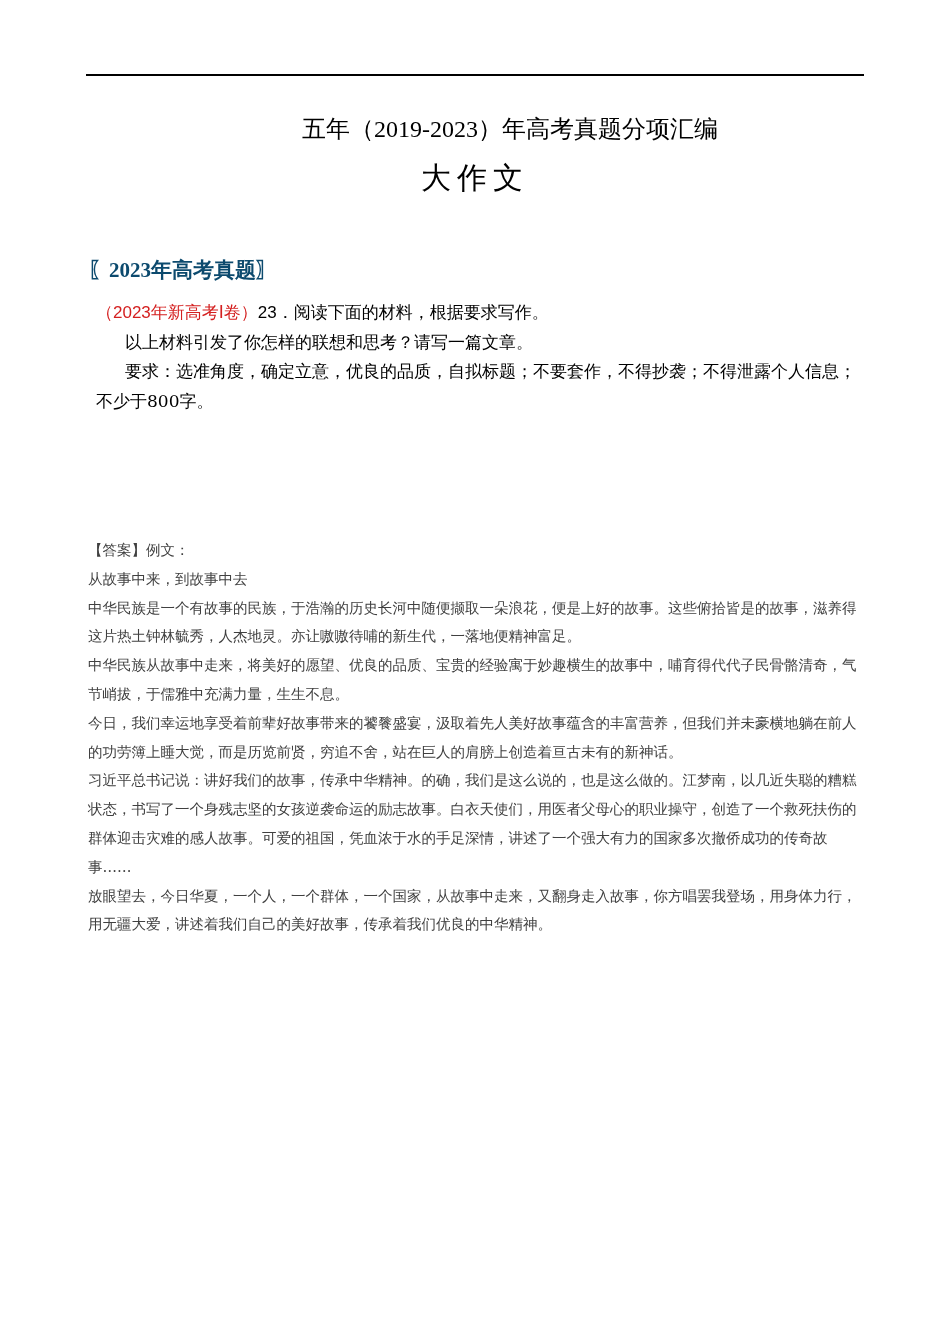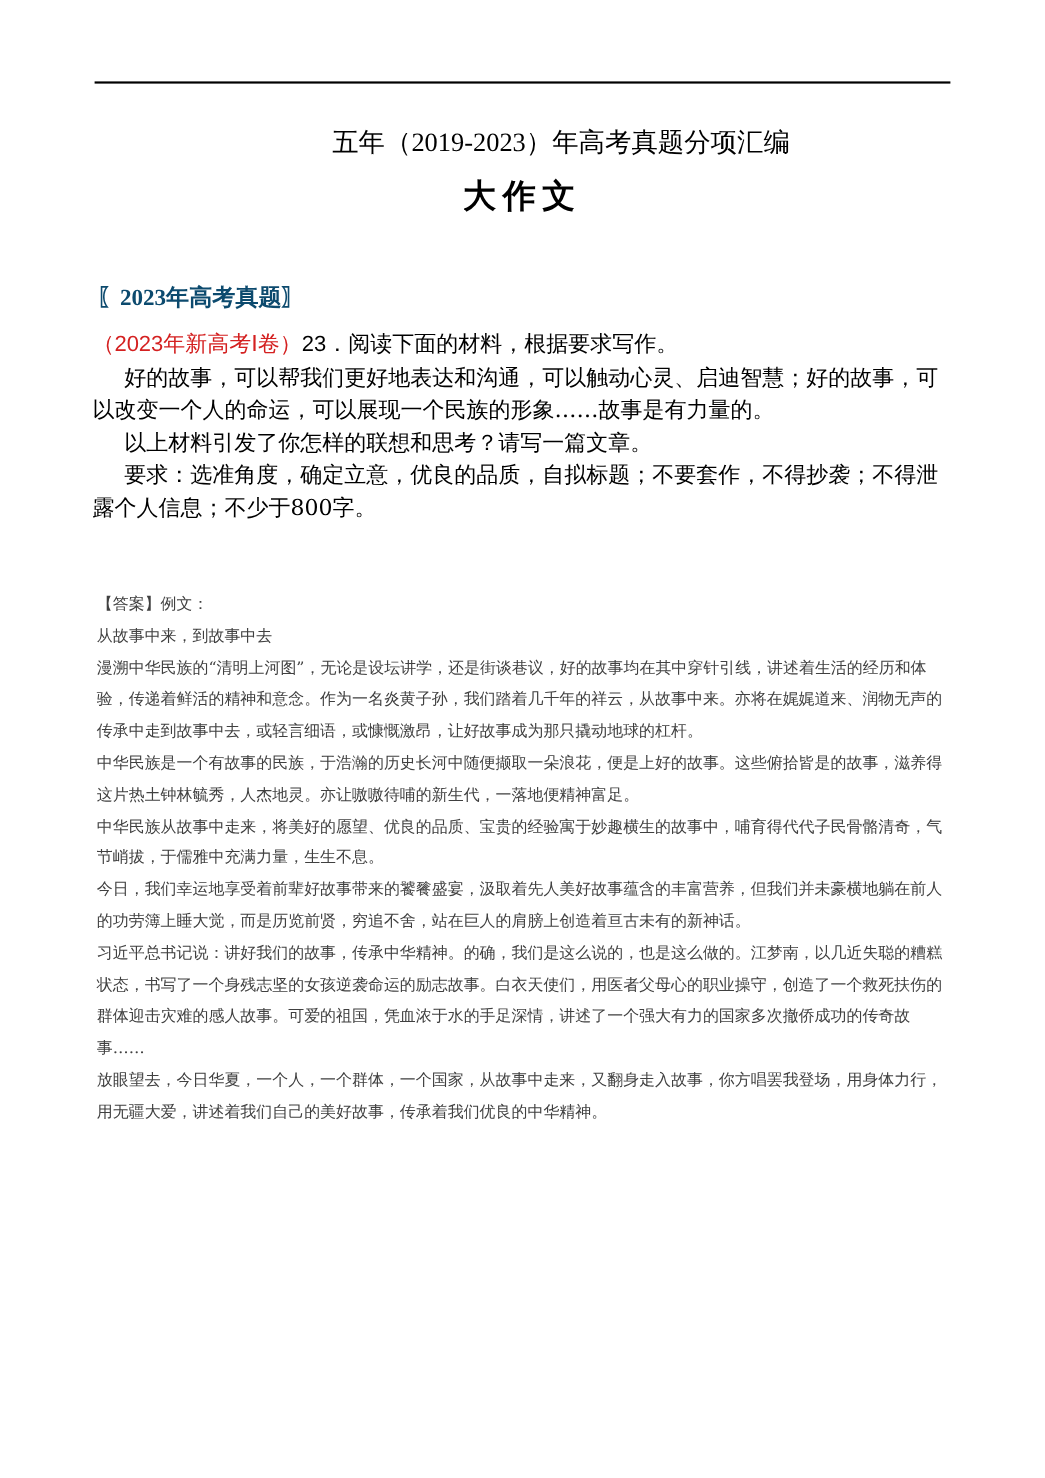--- a/index.html
+++ b/index.html
@@ -2,24 +2,24 @@
 <html><head>
 <meta charset="utf-8">
 <style>
   html, body { margin: 0; padding: 0; background: #ffffff; }
   body { width: 950px; height: 1344px; position: relative; overflow: hidden;
          font-family: "DejaVu Serif", "Liberation Serif", serif; color: #000; }
   .rule { position: absolute; left: 86px; top: 74px; width: 778px; height: 2px; background: #000; }
   .doc-title { position: absolute; left: 0; width: 950px; top: 113px; text-align: center;
                font-family: "Liberation Serif", "DejaVu Serif", serif; font-size: 24px; font-weight: normal; letter-spacing: 0px; padding-left: 35px; }
   .doc-subtitle { position: absolute; left: 0; width: 950px; top: 158px; text-align: center;
-                  font-size: 30px; font-weight: bold; letter-spacing: 6px; }
+                  font-size: 30px; font-weight: normal; letter-spacing: 6px; }
   .section-heading { position: absolute; left: 88px; top: 256px; font-size: 21px; font-weight: bold;
                      color: #0c4a6e; font-family: "Liberation Serif", "DejaVu Serif", serif; }
-  .question { position: absolute; left: 84px; top: 298px; width: 775px; font-size: 20px; line-height: 29.5px; }
+  .question { position: absolute; left: 96px; top: 298px; width: 775px; font-size: 17px; line-height: 29.5px; }
   .q-source { color: #d42020; font-family: "Liberation Sans", "DejaVu Sans", sans-serif; }
   .q-num { font-family: "Liberation Sans", "DejaVu Sans", sans-serif; }
   .q-para { text-indent: 29px; margin: 0; }
   .q-line { margin: 0; }
   .answer { position: absolute; left: 88px; top: 536px; width: 775px; font-size: 14.5px;
             line-height: 28.8px; color: #404040; }
   .answer p { margin: 0; }
 </style>
 </head>
 <body>
@@ -28,27 +28,25 @@
 
 <div class="doc-title">五年（2019-2023）年高考真题分项汇编</div>
 <div class="doc-subtitle">大作文</div>
 
 <div class="section-heading">〖2023年高考真题〗</div>
 
 <div class="question">
   <p class="q-line">
     <span class="q-source">（2023年新高考Ⅰ卷）</span><span class="q-num">23．阅读下面的材料，根据要求写作。</span>
   </p>
-  <p class="q-para">好的故事，可以帮我们更好地表达和沟通，可以触动心灵、启迪智慧；好的故事，可以改变一个人的命运，可以展现一个民族的形象……故事是有力量的。</p>
   <p class="q-para">以上材料引发了你怎样的联想和思考？请写一篇文章。</p>
   <p class="q-para">要求：选准角度，确定立意，优良的品质，自拟标题；不要套作，不得抄袭；不得泄露个人信息；不少于800字。</p>
 </div>
 
 <div class="answer">
   <p>【答案】例文：</p>
   <p>从故事中来，到故事中去</p>
-  <p>漫溯中华民族的“清明上河图”，无论是设坛讲学，还是街谈巷议，好的故事均在其中穿针引线，讲述着生活的经历和体验，传递着鲜活的精神和意念。作为一名炎黄子孙，我们踏着几千年的祥云，从故事中来。亦将在娓娓道来、润物无声的传承中走到故事中去，或轻言细语，或慷慨激昂，让好故事成为那只撬动地球的杠杆。</p>
   <p>中华民族是一个有故事的民族，于浩瀚的历史长河中随便撷取一朵浪花，便是上好的故事。这些俯拾皆是的故事，滋养得这片热土钟林毓秀，人杰地灵。亦让嗷嗷待哺的新生代，一落地便精神富足。</p>
   <p>中华民族从故事中走来，将美好的愿望、优良的品质、宝贵的经验寓于妙趣横生的故事中，哺育得代代子民骨骼清奇，气节峭拔，于儒雅中充满力量，生生不息。</p>
   <p>今日，我们幸运地享受着前辈好故事带来的饕餮盛宴，汲取着先人美好故事蕴含的丰富营养，但我们并未豪横地躺在前人的功劳簿上睡大觉，而是历览前贤，穷追不舍，站在巨人的肩膀上创造着亘古未有的新神话。</p>
   <p>习近平总书记说：讲好我们的故事，传承中华精神。的确，我们是这么说的，也是这么做的。江梦南，以几近失聪的糟糕状态，书写了一个身残志坚的女孩逆袭命运的励志故事。白衣天使们，用医者父母心的职业操守，创造了一个救死扶伤的群体迎击灾难的感人故事。可爱的祖国，凭血浓于水的手足深情，讲述了一个强大有力的国家多次撤侨成功的传奇故事……</p>
   <p>放眼望去，今日华夏，一个人，一个群体，一个国家，从故事中走来，又翻身走入故事，你方唱罢我登场，用身体力行，用无疆大爱，讲述着我们自己的美好故事，传承着我们优良的中华精神。</p>
 </div>
 
 </body></html>

